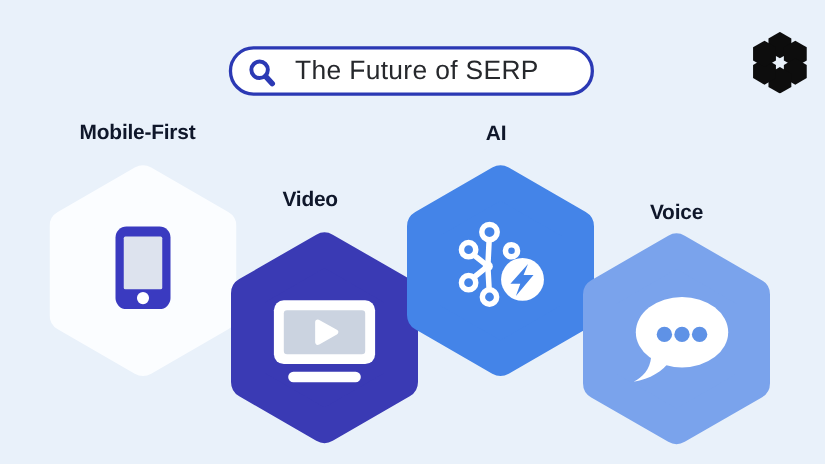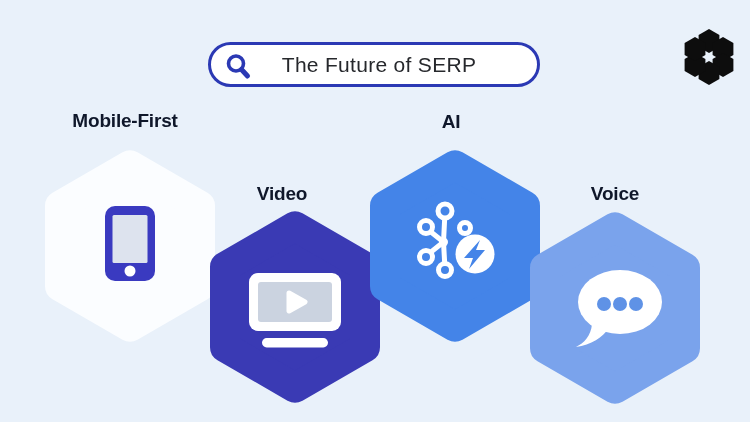--- a/index.html
+++ b/index.html
@@ -22,21 +22,21 @@
     border:3px solid #2b39b4;
     border-radius:24px;
     display:flex;align-items:center;
   }
   .search-bar .mag{
     position:absolute;left:14px;top:8px;
   }
   .search-text{
     width:100%;
     text-align:center;
-    font-size:21px;
+    font-size:24px;
     letter-spacing:.3px;
     color:#26282c;
     padding-left:10px;
   }
   
   .logo{
     position:absolute;left:683px;top:29px;
   }
   
   .hexcard{position:absolute;width:170px;height:196px;}
@@ -44,21 +44,21 @@
   .hex-label{
     position:absolute;
     width:170px;
     text-align:center;
     font-weight:bold;
     font-size:19px;
     letter-spacing:-.2px;
     color:#0f172a;
   }
   #label-mobile{left:40px;top:110px;}
-  #label-video{left:197px;top:171px;margin-top:12px;}
+  #label-video{left:197px;top:171px;}
   #label-ai{left:366px;top:111px;}
   #label-voice{left:530px;top:183px;}
 </style>
 </head>
 <body>
 
 <div class="canvas">
 
   <div class="search-bar">
     <svg class="mag" width="28" height="28" viewBox="0 0 28 28">

